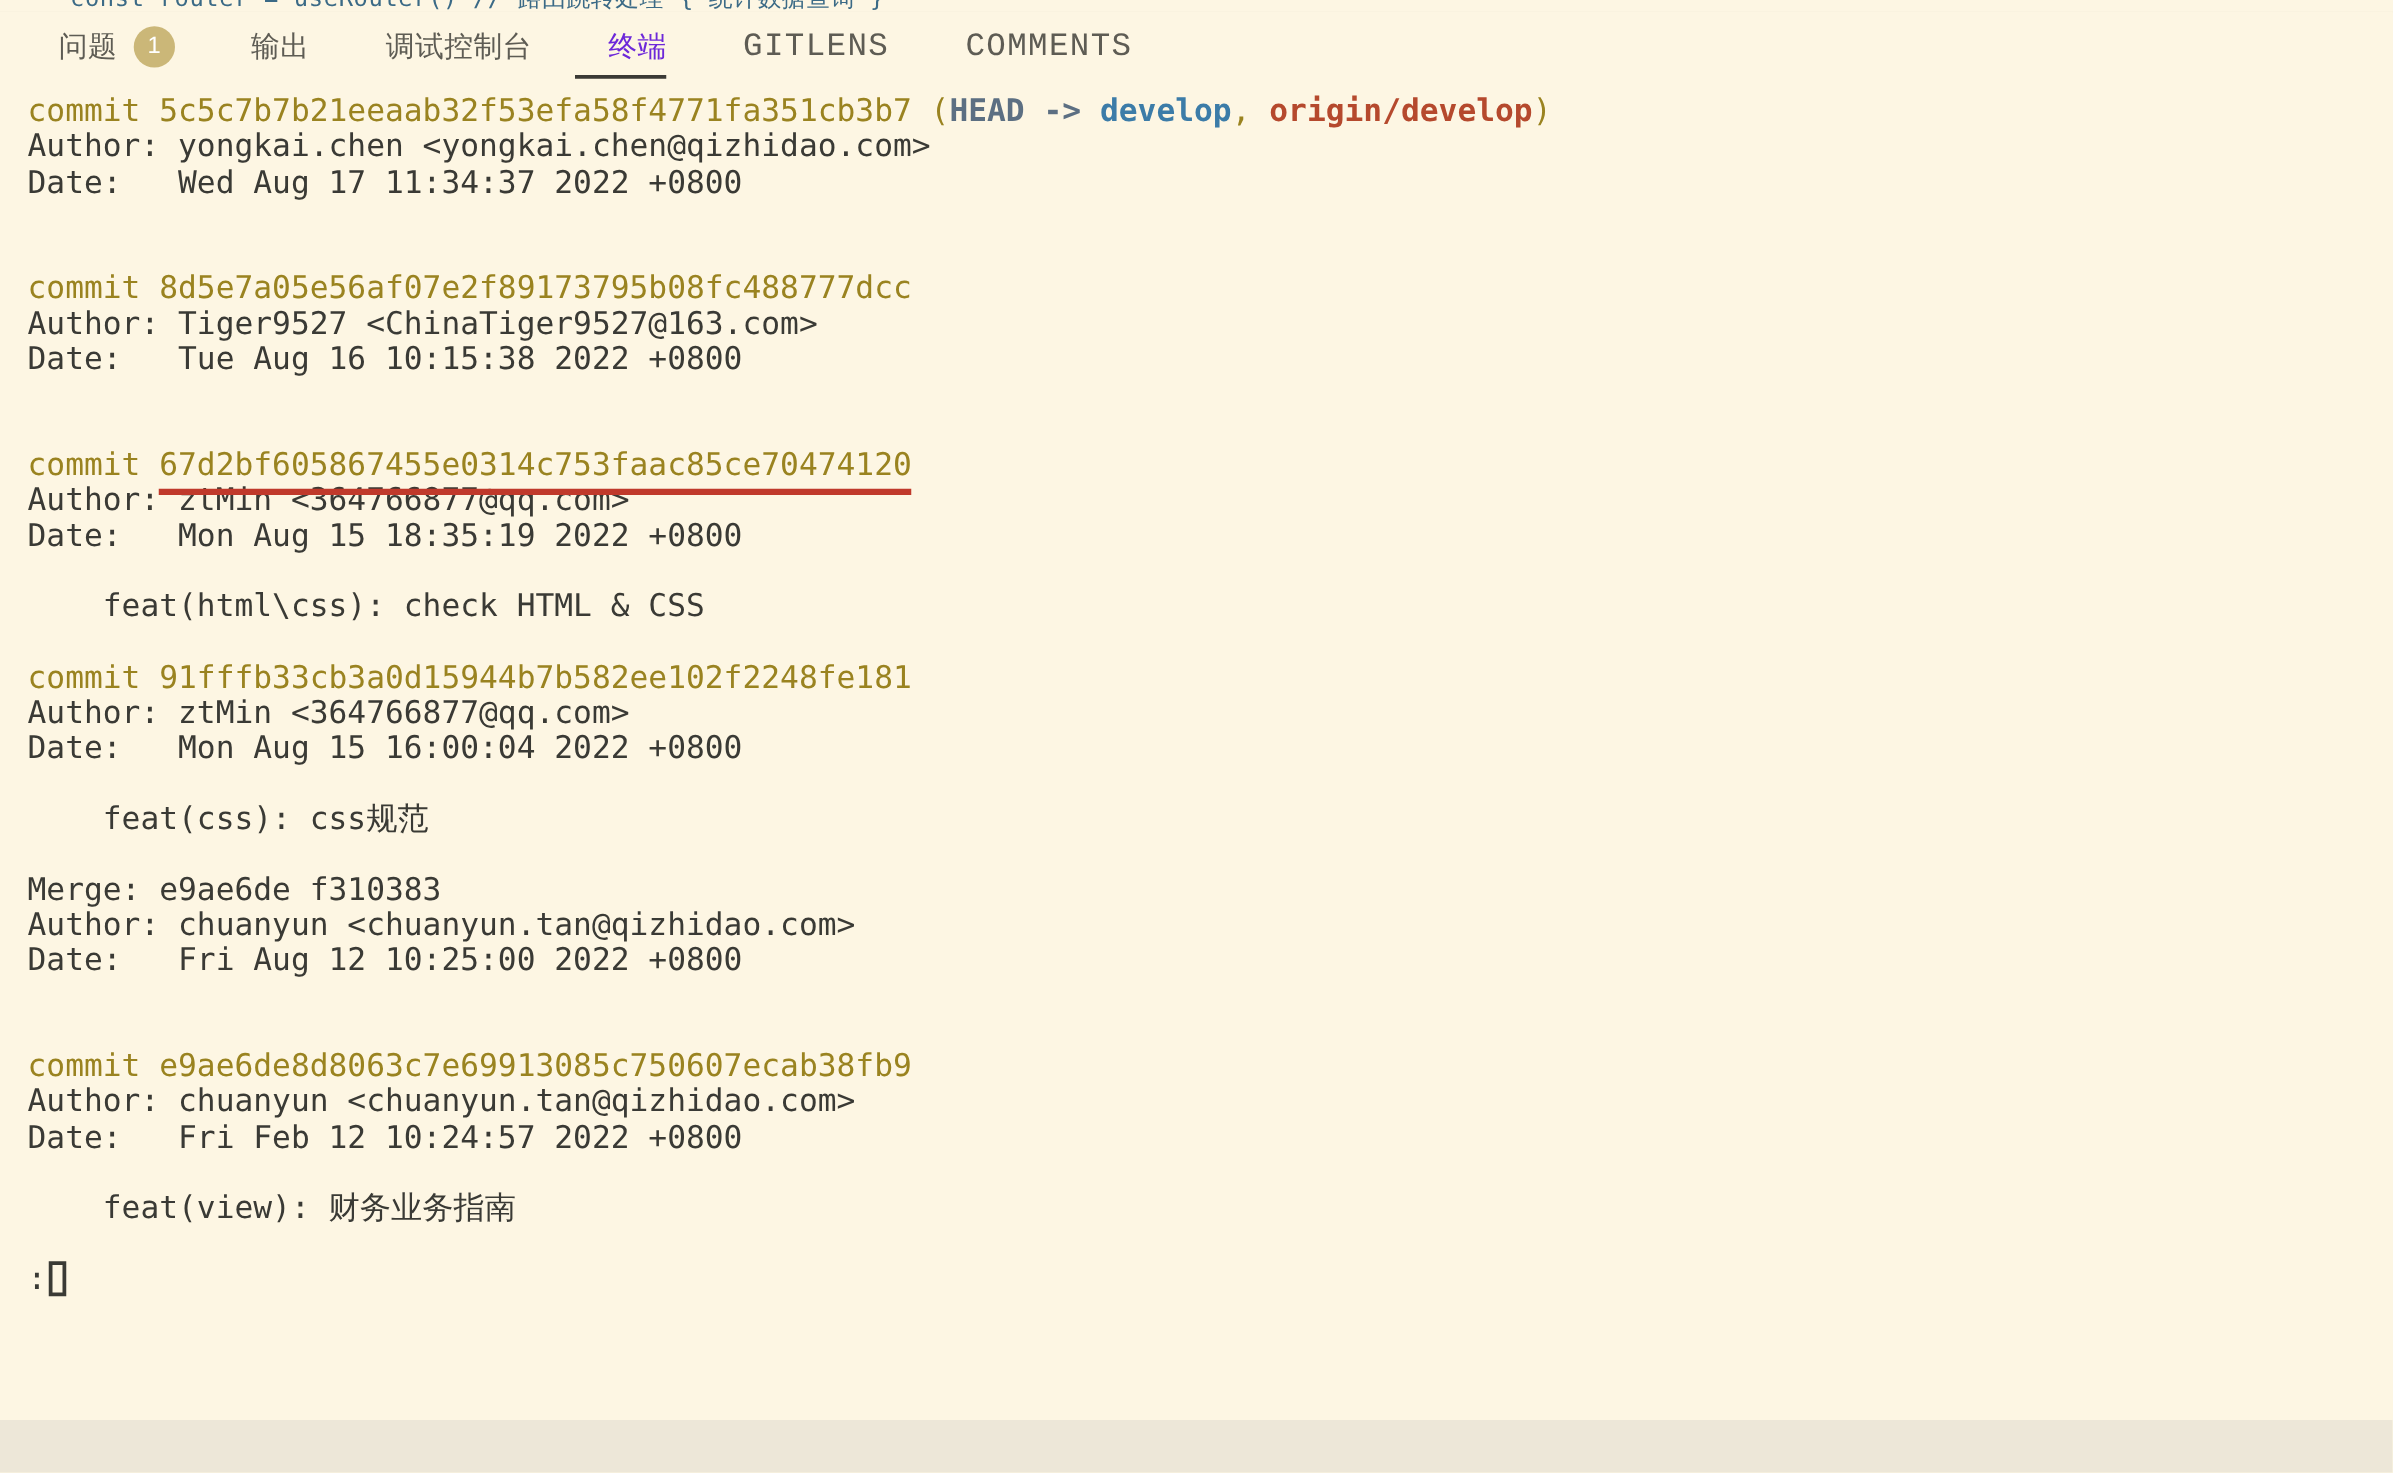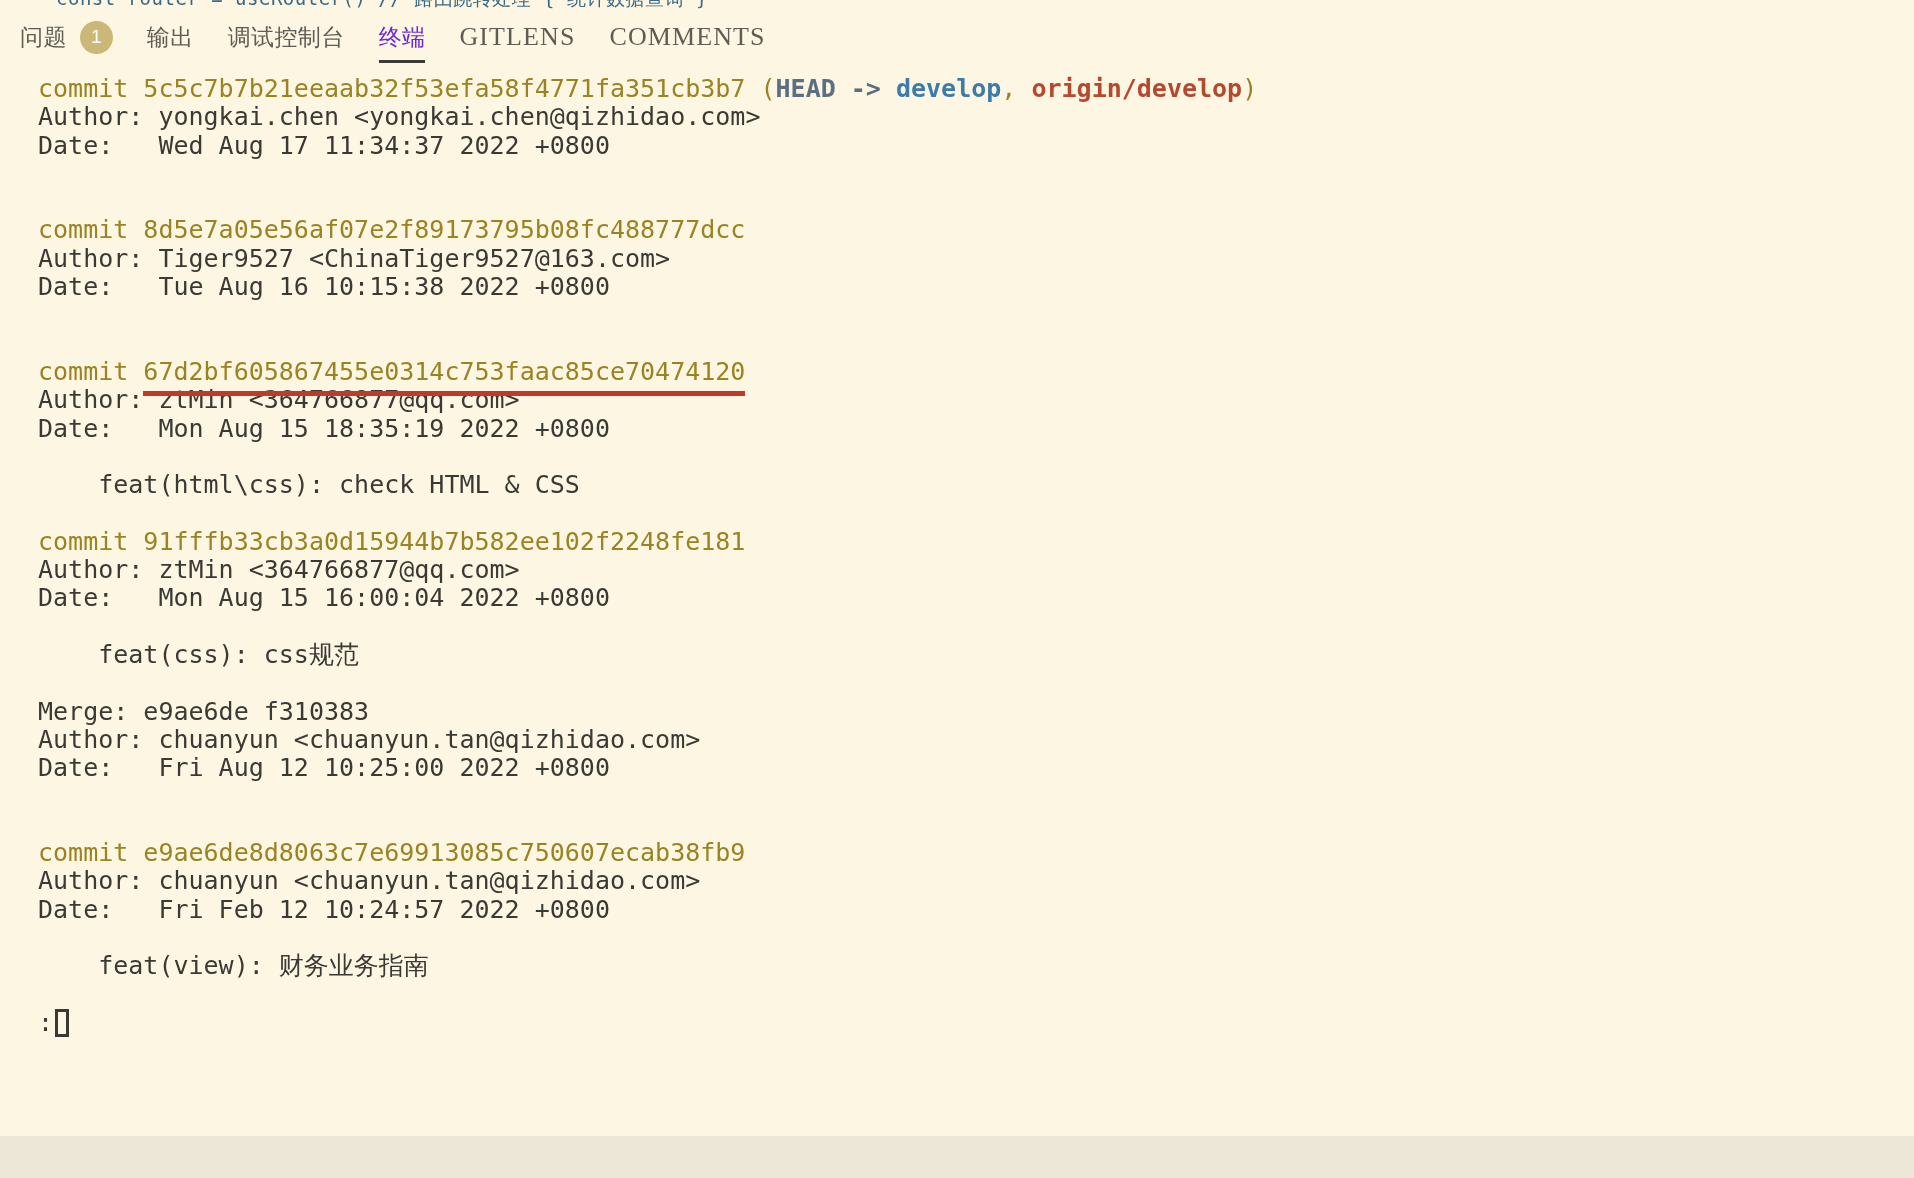--- a/index.html
+++ b/index.html
@@ -50,25 +50,26 @@
   }
   .tab {
     position: relative;
     display: flex;
     align-items: center;
     height: 56px;
     margin-right: 34px;
     cursor: pointer;
   }
   .tab .tab-label {
-    font-family: Liberation Serif, serif;
+    font-family: Liberation Mono, monospace;
     font-size: 23px;
     color: #5e5c54;
     letter-spacing: 0.4px;
     white-space: nowrap;
+    margin-left: 27px;
   }
   .tab.latin .tab-label {
     font-size: 26px;
     letter-spacing: 1.1px;
   }
   .tab.active .tab-label {
     color: #6d28d9;
   }
   .tab.active::after {
     content: "";
@@ -97,21 +98,21 @@
 
   
   #terminal {
     position: absolute;
     left: 0;
     top: 65px;
     width: 1914px;
     height: 1071px;
     background: #FDF6E3;
     overflow: hidden;
-    padding: 10px 0 0 38px;
+    padding: 10px 0 0 22px;
     box-sizing: border-box;
   }
   .line {
     font-family: "DejaVu Sans Mono", monospace;
     font-size: 25px;
     line-height: 28.3px;
     color: #3a3a35;
     white-space: pre;
     letter-spacing: 0px;
   }

